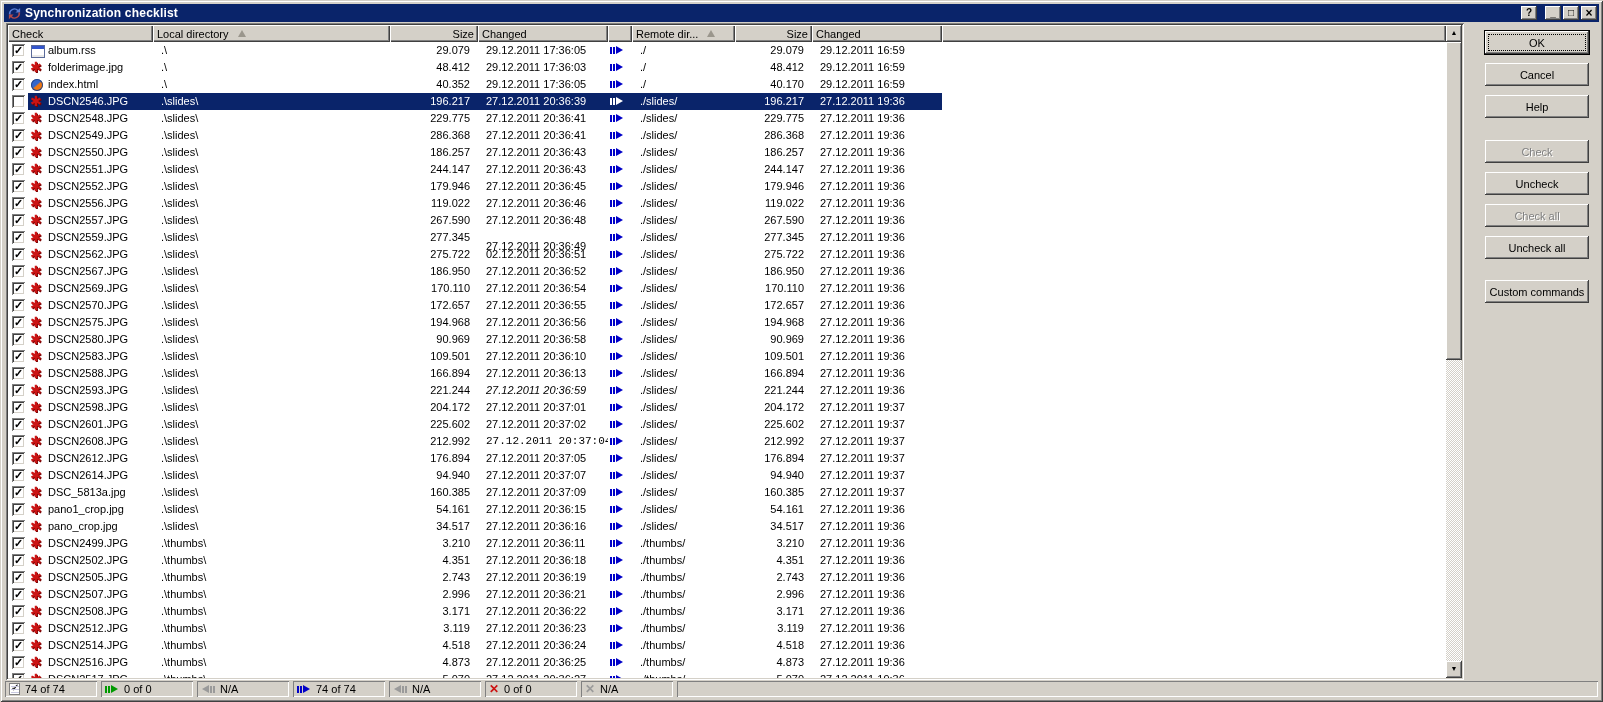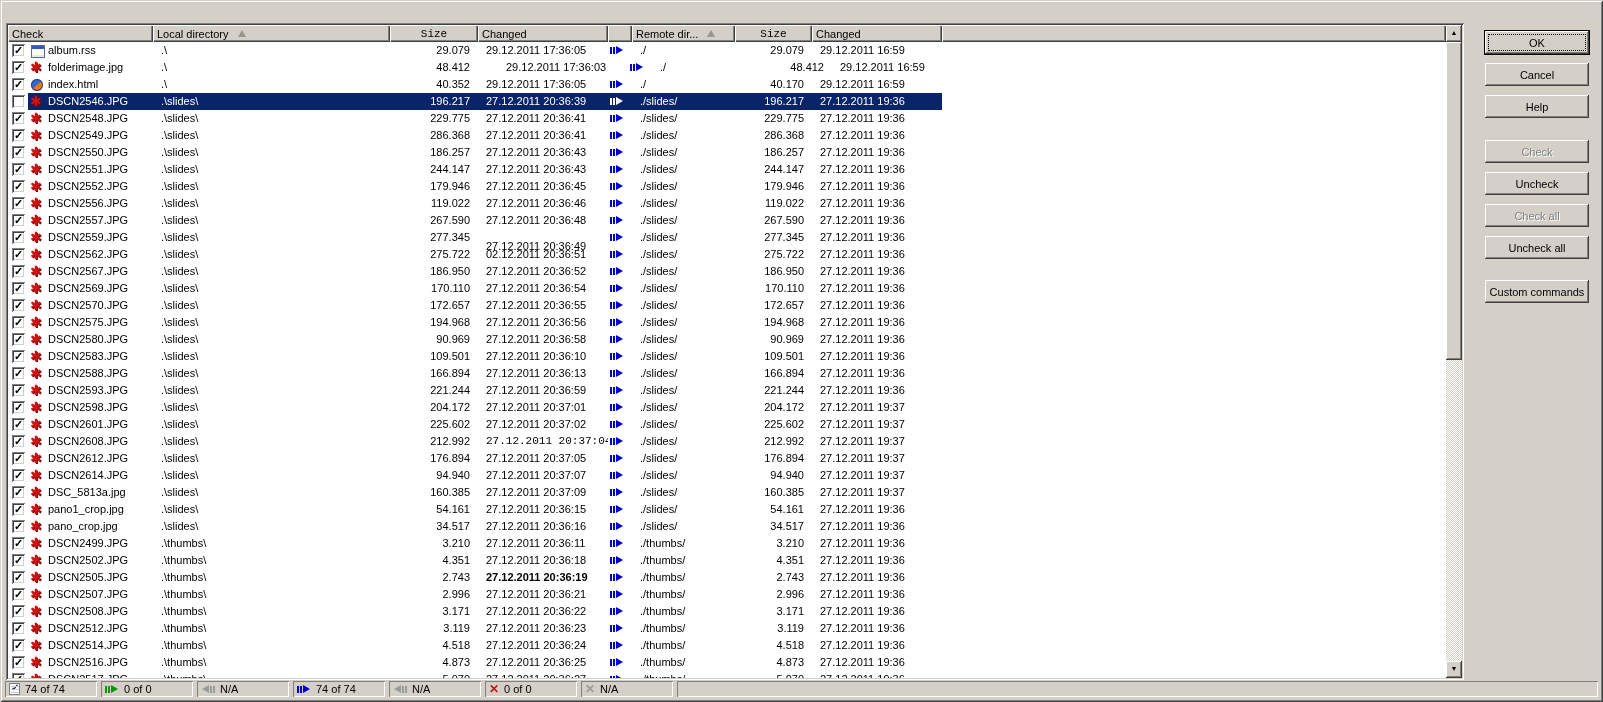--- a/index.html
+++ b/index.html
@@ -25,21 +25,21 @@
   .tbtn.close{font-size:12px;line-height:11px;}
   
   .listview{position:absolute;left:6px;top:23px;width:1458px;height:657px;background:#d4d0c8;
     box-shadow:inset 1px 1px 0 #808080, inset -1px -1px 0 #ffffff,
                inset 2px 2px 0 #404040, inset -2px -2px 0 #d4d0c8;}
   .lv-inner{position:absolute;left:2px;top:2px;right:2px;bottom:2px;background:#fff;overflow:hidden;}
   .lv-header{position:absolute;left:0;top:0;right:16px;height:17px;display:flex;background:#d4d0c8;}
   .hcell{height:17px;background:#d4d0c8;display:flex;align-items:center;padding:0 4px;
     box-shadow:inset 1px 1px 0 #ffffff, inset -1px -1px 0 #404040, inset -2px -2px 0 #808080;
     overflow:hidden;white-space:nowrap;flex:0 0 auto;}
-  .hcell.r{justify-content:center;font-family:Liberation Mono, monospace;}
+  .hcell.r{justify-content:flex-end;}
   .hcell.fill{flex:1 1 auto;}
   .sortup{width:0;height:0;border-left:4px solid transparent;border-right:4px solid transparent;
     border-bottom:7px solid #9a968c;margin-left:9px;}
   .lv-rows{position:absolute;left:0;top:17px;right:16px;bottom:0;overflow:hidden;background:#fff;}
   .lrow{display:flex;height:17px;align-items:center;white-space:nowrap;background:#fff;}
   .lrow.sel{background:linear-gradient(90deg,#ffffff 0px,#ffffff 20px,#0a246a 20px,#0a246a 934px,#ffffff 934px);}
   .lrow.sel .cell span, .lrow.sel .fname{color:#fff;}
   .cell{flex:0 0 auto;overflow:hidden;padding-left:8px;height:17px;line-height:17px;}
   .cell.r{text-align:right;padding-left:0;padding-right:8px;}
   .cell.name{display:flex;align-items:center;padding-left:0;}
@@ -99,20 +99,35 @@
   .stcheck{position:relative;width:11px;height:12px;background:#fff;border:1px solid #808080;flex:0 0 auto;}
   .stcheck::before{content:"✓";position:absolute;left:1px;top:-2px;font-size:10px;font-weight:bold;color:#222;}
   .stcheck::after{content:"";position:absolute;left:1px;top:2px;width:8px;height:1px;background:#c8c8e0;
     box-shadow:0 3px 0 #c8c8e0, 0 6px 0 #c8c8e0;}
 </style>
 </head>
 <body>
 
 <div class="window">
 
+  <div class="titlebar">
+    <span class="title-icon">
+      <svg width="15" height="15" viewBox="0 0 16 16">
+        <path d="M2 9a6 6 0 0 1 10-5l2-2v5h-5l1.8-1.8A4 4 0 0 0 4 9z" fill="#5b7fd4"></path>
+        <path d="M14 7a6 6 0 0 1-10 5l-2 2V9h5l-1.8 1.8A4 4 0 0 0 12 7z" fill="#b24a4a"></path>
+      </svg>
+    </span>
+    <span class="title-text">Synchronization checklist</span>
+    <span class="tb-btns">
+      <button class="tbtn">?</button>
+      <button class="tbtn gap">_</button>
+      <button class="tbtn">□</button>
+      <button class="tbtn close">×</button>
+    </span>
+  </div>
 
   <div class="listview">
     <div class="lv-inner">
       <div class="lv-header" id="lv-header">
           <div class="hcell" style="width: 145px;">
             <span>Check</span>
           </div>
           <div class="hcell" style="width: 237px;">
             <span>Local directory</span>
             <i class="sortup"></i>
@@ -160,21 +175,21 @@
             <div class="cell" style="width: 130px;"><span>29.12.2011 16:59</span></div>
           </div>
           <div class="lrow">
             <div class="cell name" style="width: 145px;">
               <span class="cb">✓</span>
               <span class="ficon jpg"></span>
               <span class="fname">folderimage.jpg</span>
             </div>
             <div class="cell" style="width: 237px;"><span>.\</span></div>
             <div class="cell r" style="width: 88px;"><span>48.412</span></div>
-            <div class="cell" style="width: 130px; margin-left: 20px;"><span>29.12.2011 17:36:03</span></div>
+            <div class="cell" style="width: 130px;"><span>29.12.2011 17:36:03</span></div>
             <div class="cell arrowc" style="width: 24px;">
               <span class="arr blue">
                 <b></b>
                 <b></b>
                 <u></u>
               </span>
             </div>
             <div class="cell" style="width: 103px;"><span>./</span></div>
             <div class="cell r" style="width: 77px;"><span>48.412</span></div>
             <div class="cell" style="width: 130px;"><span>29.12.2011 16:59</span></div>
@@ -540,21 +555,21 @@
             <div class="cell" style="width: 130px;"><span>27.12.2011 19:36</span></div>
           </div>
           <div class="lrow">
             <div class="cell name" style="width: 145px;">
               <span class="cb">✓</span>
               <span class="ficon jpg"></span>
               <span class="fname">DSCN2593.JPG</span>
             </div>
             <div class="cell" style="width: 237px;"><span>.\slides\</span></div>
             <div class="cell r" style="width: 88px;"><span>221.244</span></div>
-            <div class="cell" style="width: 130px;"><span>27.12.2011 20:36:59</span></div>
+            <div class="cell" style="width: 130px; font-style: italic;"><span>27.12.2011 20:36:59</span></div>
             <div class="cell arrowc" style="width: 24px;">
               <span class="arr blue">
                 <b></b>
                 <b></b>
                 <u></u>
               </span>
             </div>
             <div class="cell" style="width: 103px;"><span>./slides/</span></div>
             <div class="cell r" style="width: 77px;"><span>221.244</span></div>
             <div class="cell" style="width: 130px;"><span>27.12.2011 19:36</span></div>
@@ -760,21 +775,21 @@
             <div class="cell" style="width: 130px;"><span>27.12.2011 19:36</span></div>
           </div>
           <div class="lrow">
             <div class="cell name" style="width: 145px;">
               <span class="cb">✓</span>
               <span class="ficon jpg"></span>
               <span class="fname">DSCN2505.JPG</span>
             </div>
             <div class="cell" style="width: 237px;"><span>.\thumbs\</span></div>
             <div class="cell r" style="width: 88px;"><span>2.743</span></div>
-            <div class="cell" style="width: 130px; font-weight: bold;"><span>27.12.2011 20:36:19</span></div>
+            <div class="cell" style="width: 130px;"><span>27.12.2011 20:36:19</span></div>
             <div class="cell arrowc" style="width: 24px;">
               <span class="arr blue">
                 <b></b>
                 <b></b>
                 <u></u>
               </span>
             </div>
             <div class="cell" style="width: 103px;"><span>./thumbs/</span></div>
             <div class="cell r" style="width: 77px;"><span>2.743</span></div>
             <div class="cell" style="width: 130px;"><span>27.12.2011 19:36</span></div>

